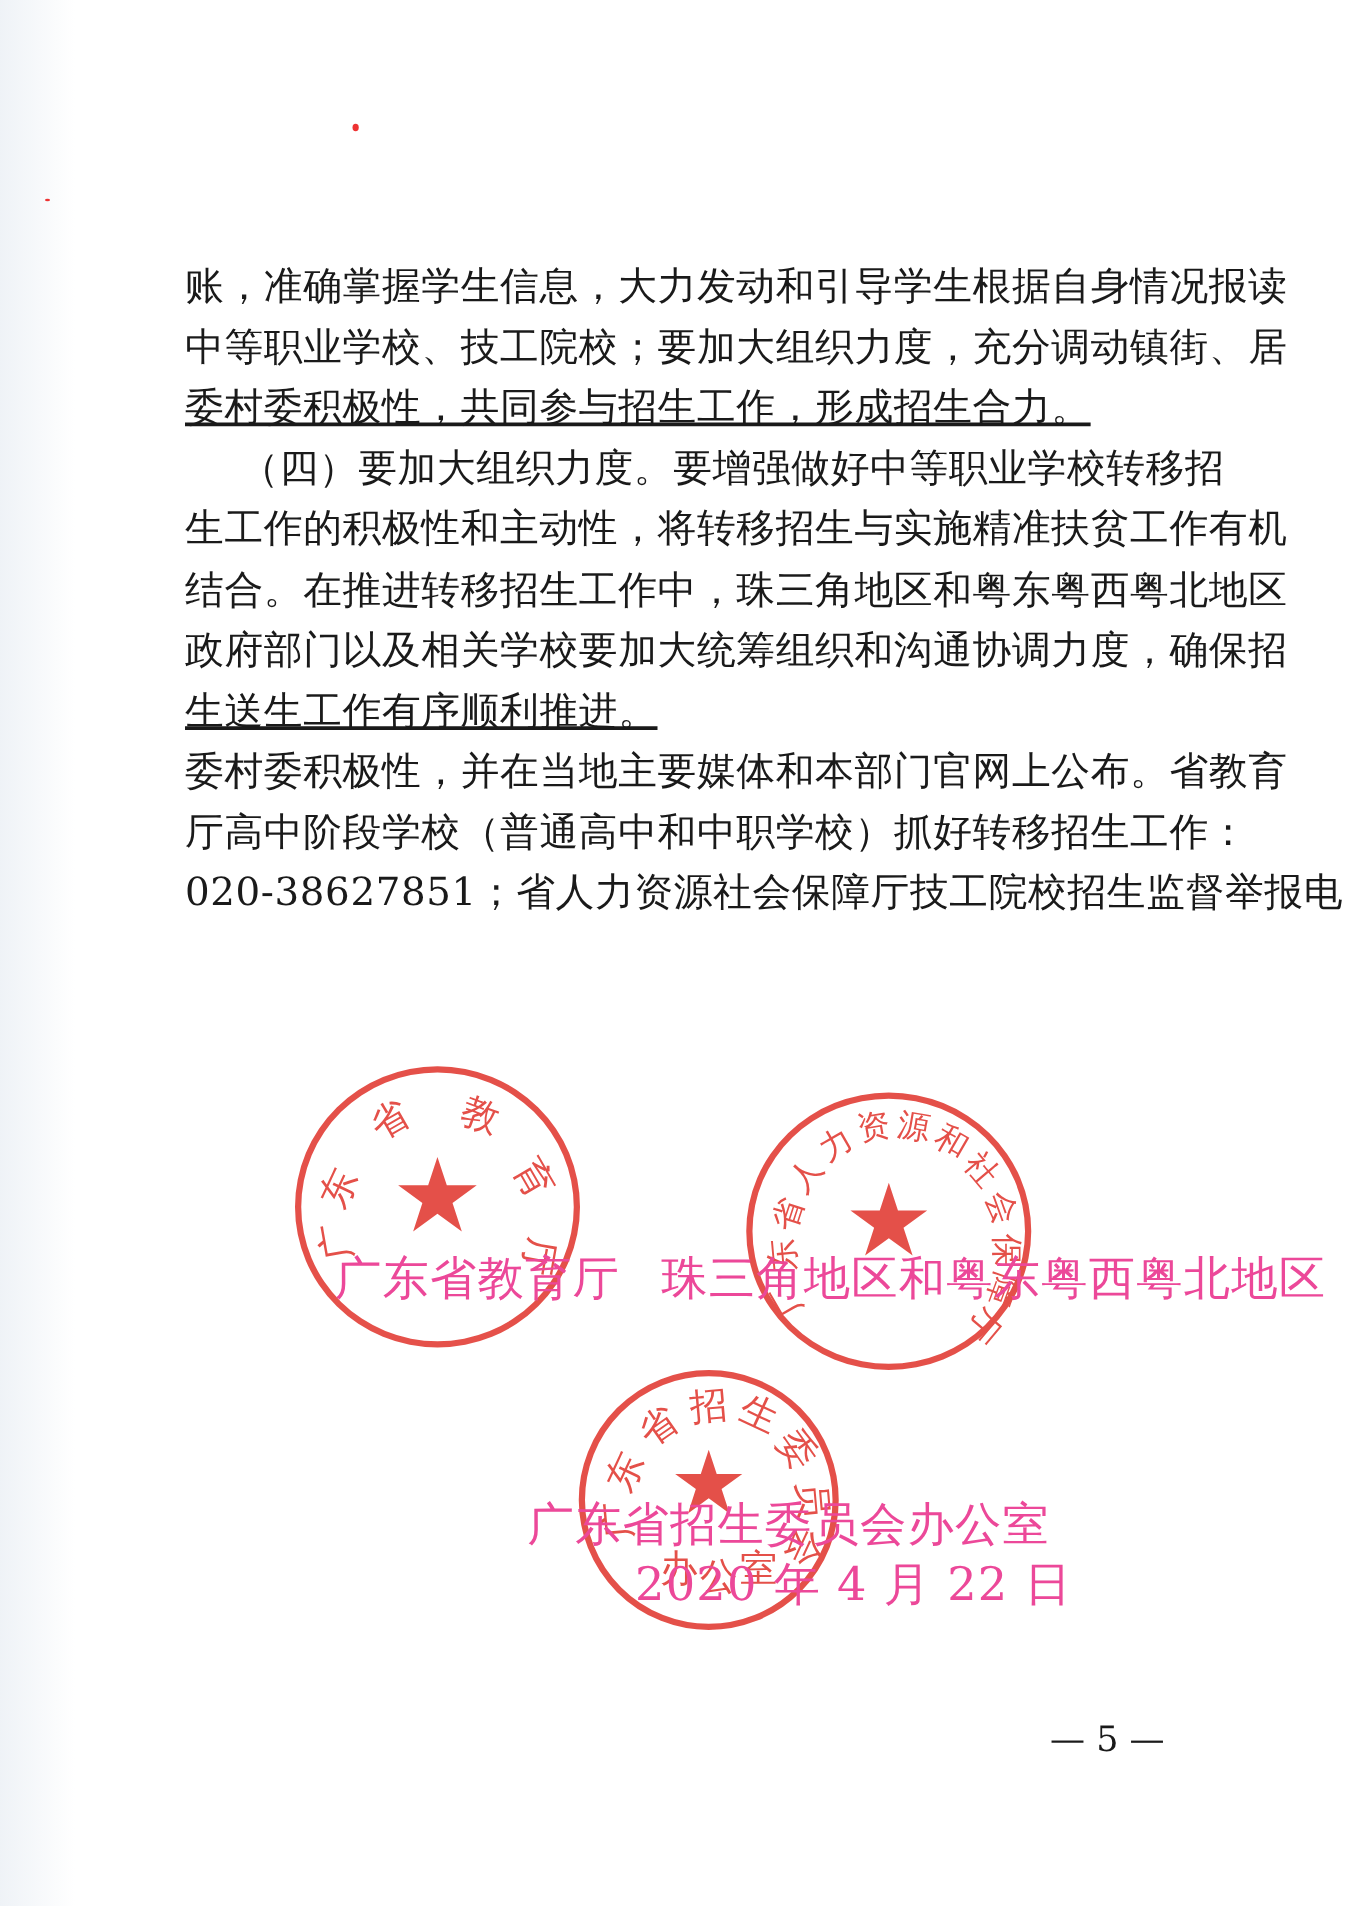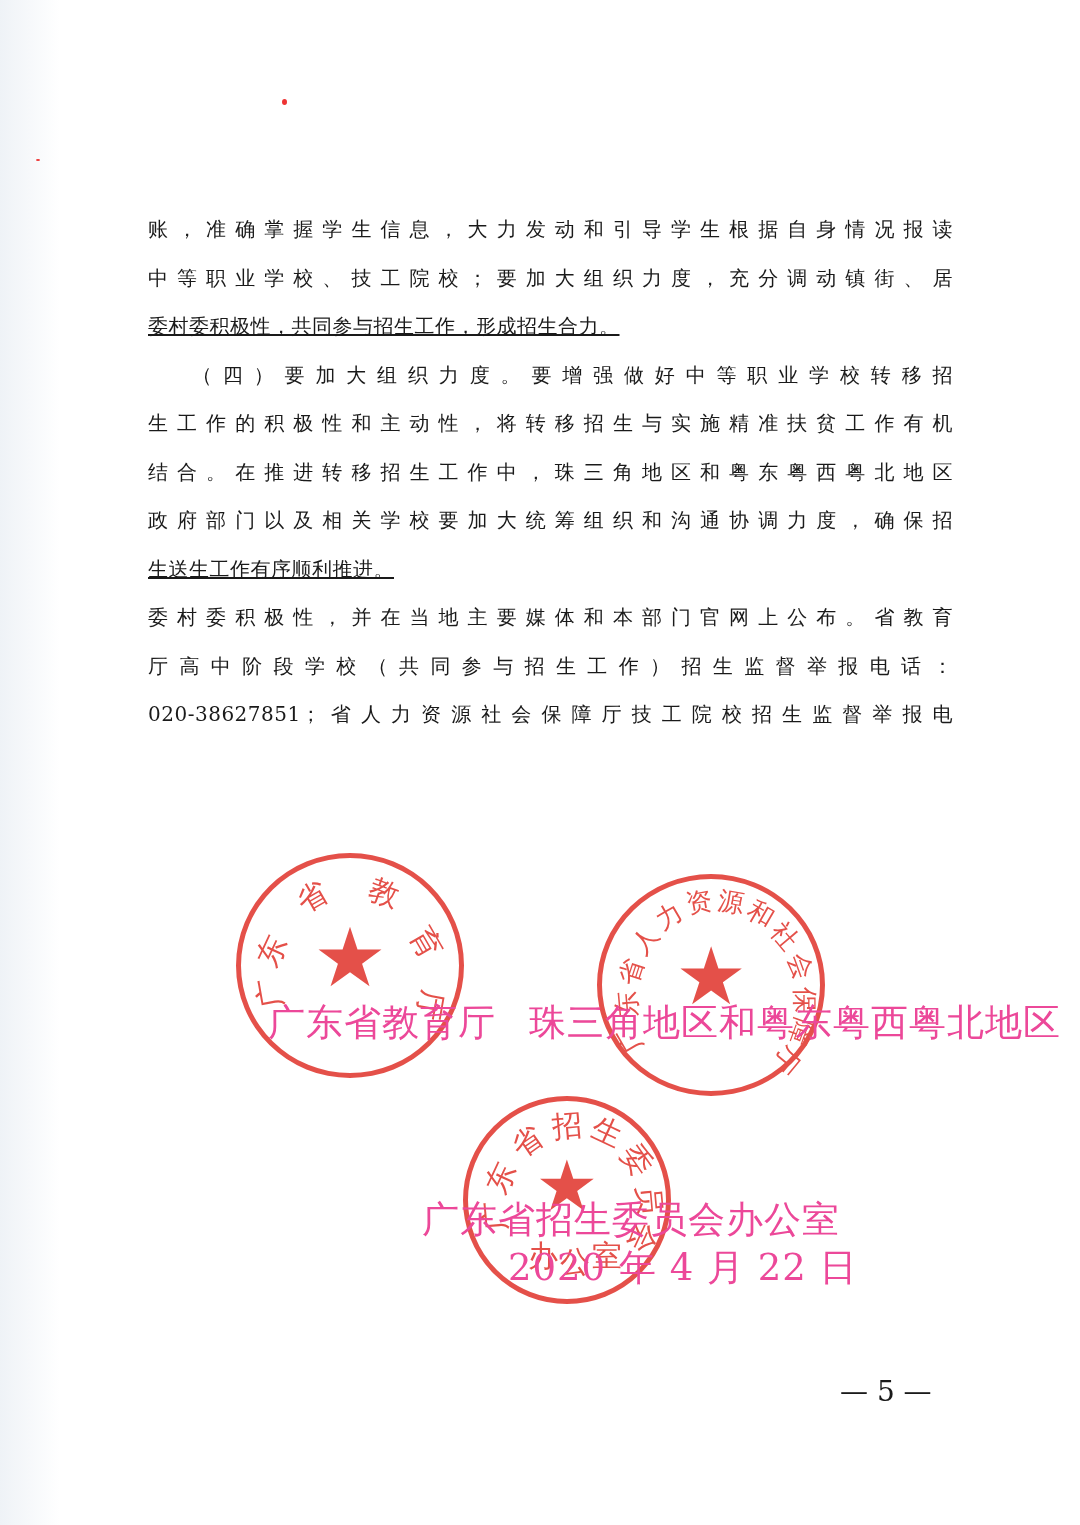--- a/index.html
+++ b/index.html
@@ -9,21 +9,21 @@
     font-family:"DejaVu Serif","Liberation Serif",serif;
     color:#1a1a1a;
   }
   .page-edge {
     position:absolute; left:0; top:0; width:60px; height:1525px;
     background:linear-gradient(to right, rgba(225,232,240,0.55), rgba(255,255,255,0));
   }
   .speck { position:absolute; background:#e33; border-radius:50%; }
   .body-text {
     position:absolute; left:148px; top:205px; width:805px;
-    font-size:20px; line-height:48.5px;
+    font-size:31px; line-height:48.5px;
     letter-spacing:0.5px;
   }
   .para { margin:0; text-align:justify; text-align-last:justify; }
   .line { display:block; white-space:nowrap; text-align:justify; text-align-last:justify; }
   .line.short { text-align-last:left;text-decoration:underline; }
   .indent { padding-left:62px; }
 
   .stamp {
     position:absolute; border:5px solid #e0322a; border-radius:50%;
     box-sizing:border-box; opacity:0.85;
@@ -63,21 +63,21 @@
   </div>
   <div class="para">
     <span class="line indent" style="padding-left:44px;">（四）要加大组织力度。要增强做好中等职业学校转移招</span>
     <span class="line">生工作的积极性和主动性，将转移招生与实施精准扶贫工作有机</span>
     <span class="line">结合。在推进转移招生工作中，珠三角地区和粤东粤西粤北地区</span>
     <span class="line">政府部门以及相关学校要加大统筹组织和沟通协调力度，确保招</span>
     <span class="line short">生送生工作有序顺利推进。</span>
   </div>
   <div class="para">
     <span class="line">委村委积极性，并在当地主要媒体和本部门官网上公布。省教育</span>
-    <span class="line">厅高中阶段学校（共同参与招生工作）招生监督举报电话：</span>
+    <span class="line">厅高中阶段学校（普通高中和中职学校）抓好转移招生工作：</span>
     <span class="line">020-38627851；省人力资源社会保障厅技工院校招生监督举报电</span>
   </div>
 </div>
 
 <div class="stamp" style="left:236px;top:853px;width:228px;height:225px;">
   <div class="stamp-text">
     <span class="stamp-char" style="left:14px;top:120px;transform:rotate(-100deg);">广</span>
     <span class="stamp-char" style="left:16px;top:78px;transform:rotate(-65deg);">东</span>
     <span class="stamp-char" style="left:56px;top:24px;transform:rotate(-30deg);">省</span>
     <span class="stamp-char" style="left:128px;top:20px;transform:rotate(20deg);">教</span>

